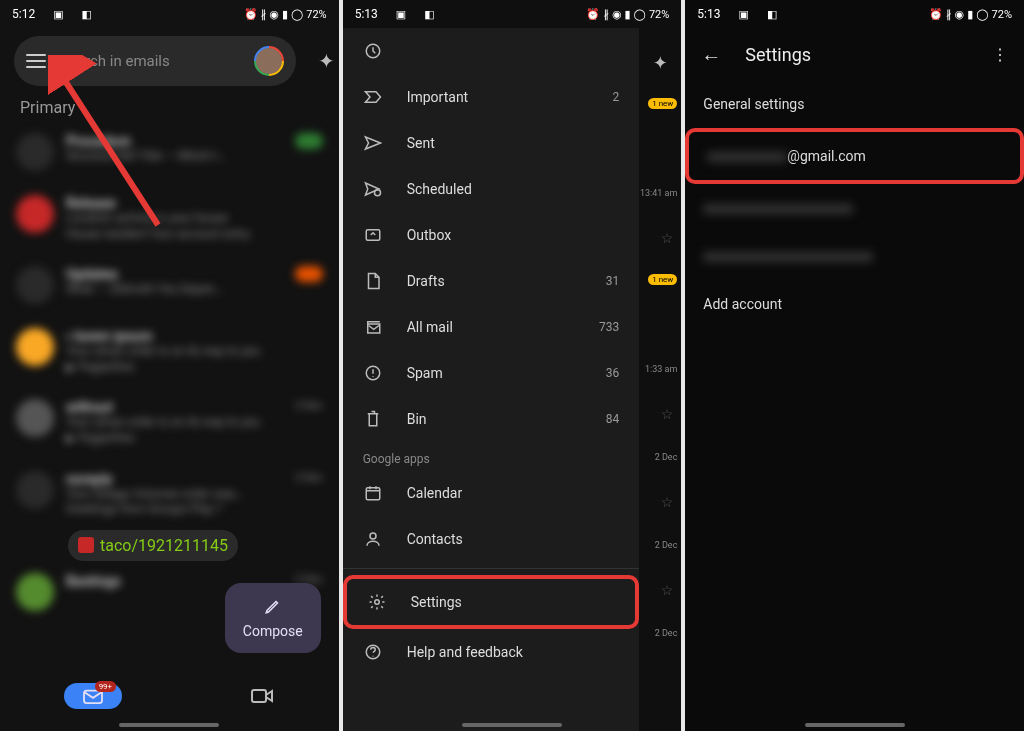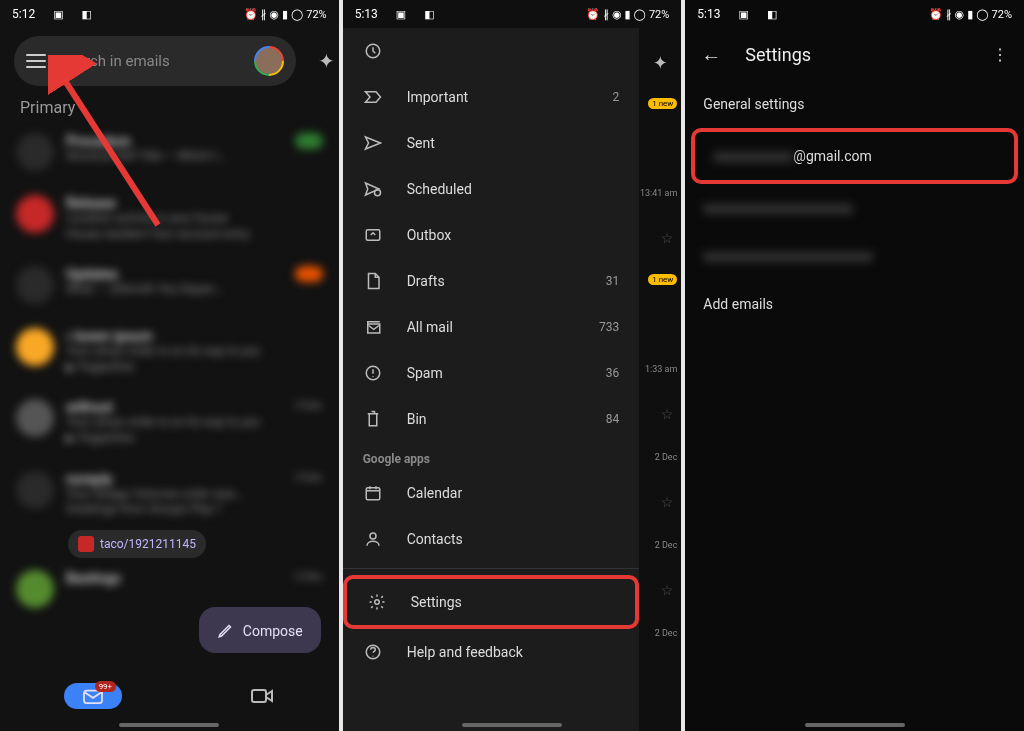--- a/index.html
+++ b/index.html
@@ -144,42 +144,43 @@
       position: absolute;
       right: 16px;
     }
     .chip {
       display: inline-flex;
       align-items: center;
       gap: 6px;
       background: #2a2a2a;
       border-radius: 16px;
       padding: 6px 10px;
-      font-size: 12px;
-      color: #c4b5fd;
+      font-size: 16px;
+      color: #84cc16;
       margin-left: 68px;
     }
     .chip-icon {
       width: 16px;
       height: 16px;
       background: #c62828;
       border-radius: 3px;
     }
     .compose {
       position: absolute;
       right: 18px;
       bottom: 78px;
       display: flex;
-      align-items: flex-end;
+      align-items: center;
       gap: 8px;
       background: #3d3750;
       padding: 14px 18px;
       border-radius: 16px;
       color: #e4dff5;
       font-size: 14px;
+      flex-direction: column;
     }
     .bottom-nav {
       position: absolute;
       bottom: 14px;
       left: 0;
       right: 0;
       display: flex;
       justify-content: space-around;
       align-items: center;
       padding: 8px 0;
@@ -236,21 +237,20 @@
       flex: 1;
     }
     .nav-count {
       font-size: 12px;
       color: #999;
     }
     .nav-section {
       font-size: 12px;
       color: #888;
       padding: 10px 20px 4px;
-      font-weight: bold;
     }
     .divider {
       height: 1px;
       background: #333;
       margin: 6px 0;
     }
     .red-box {
       border: 4px solid #e53935;
       border-radius: 10px;
     }
@@ -332,21 +332,21 @@
       color: #888;
       background: #333;
       border-radius:3px;
       height:10px;
       width:70px;
       vertical-align: middle;
     }
     .account-highlight {
       border: 4px solid #e53935;
       border-radius: 10px;
-      margin: 0 6px;
+      margin: 0 0;
     }
     svg { display: block; }
   </style>
 </head>
 <body>
 
 <div class="panel">
   <div class="status-bar">
     <div class="status-left">
       <span>5:12</span>
@@ -690,16 +690,16 @@
     </div>
   </div>
 
   <div class="settings-item">
     <span class="blurred-text" style="width:150px;"></span>
   </div>
   <div class="settings-item">
     <span class="blurred-text" style="width:170px;"></span>
   </div>
 
-  <div class="settings-item">Add emails</div>
+  <div class="settings-item">Add account</div>
 
   <div class="nav-handle"></div>
 </div>
 
 </body></html>

